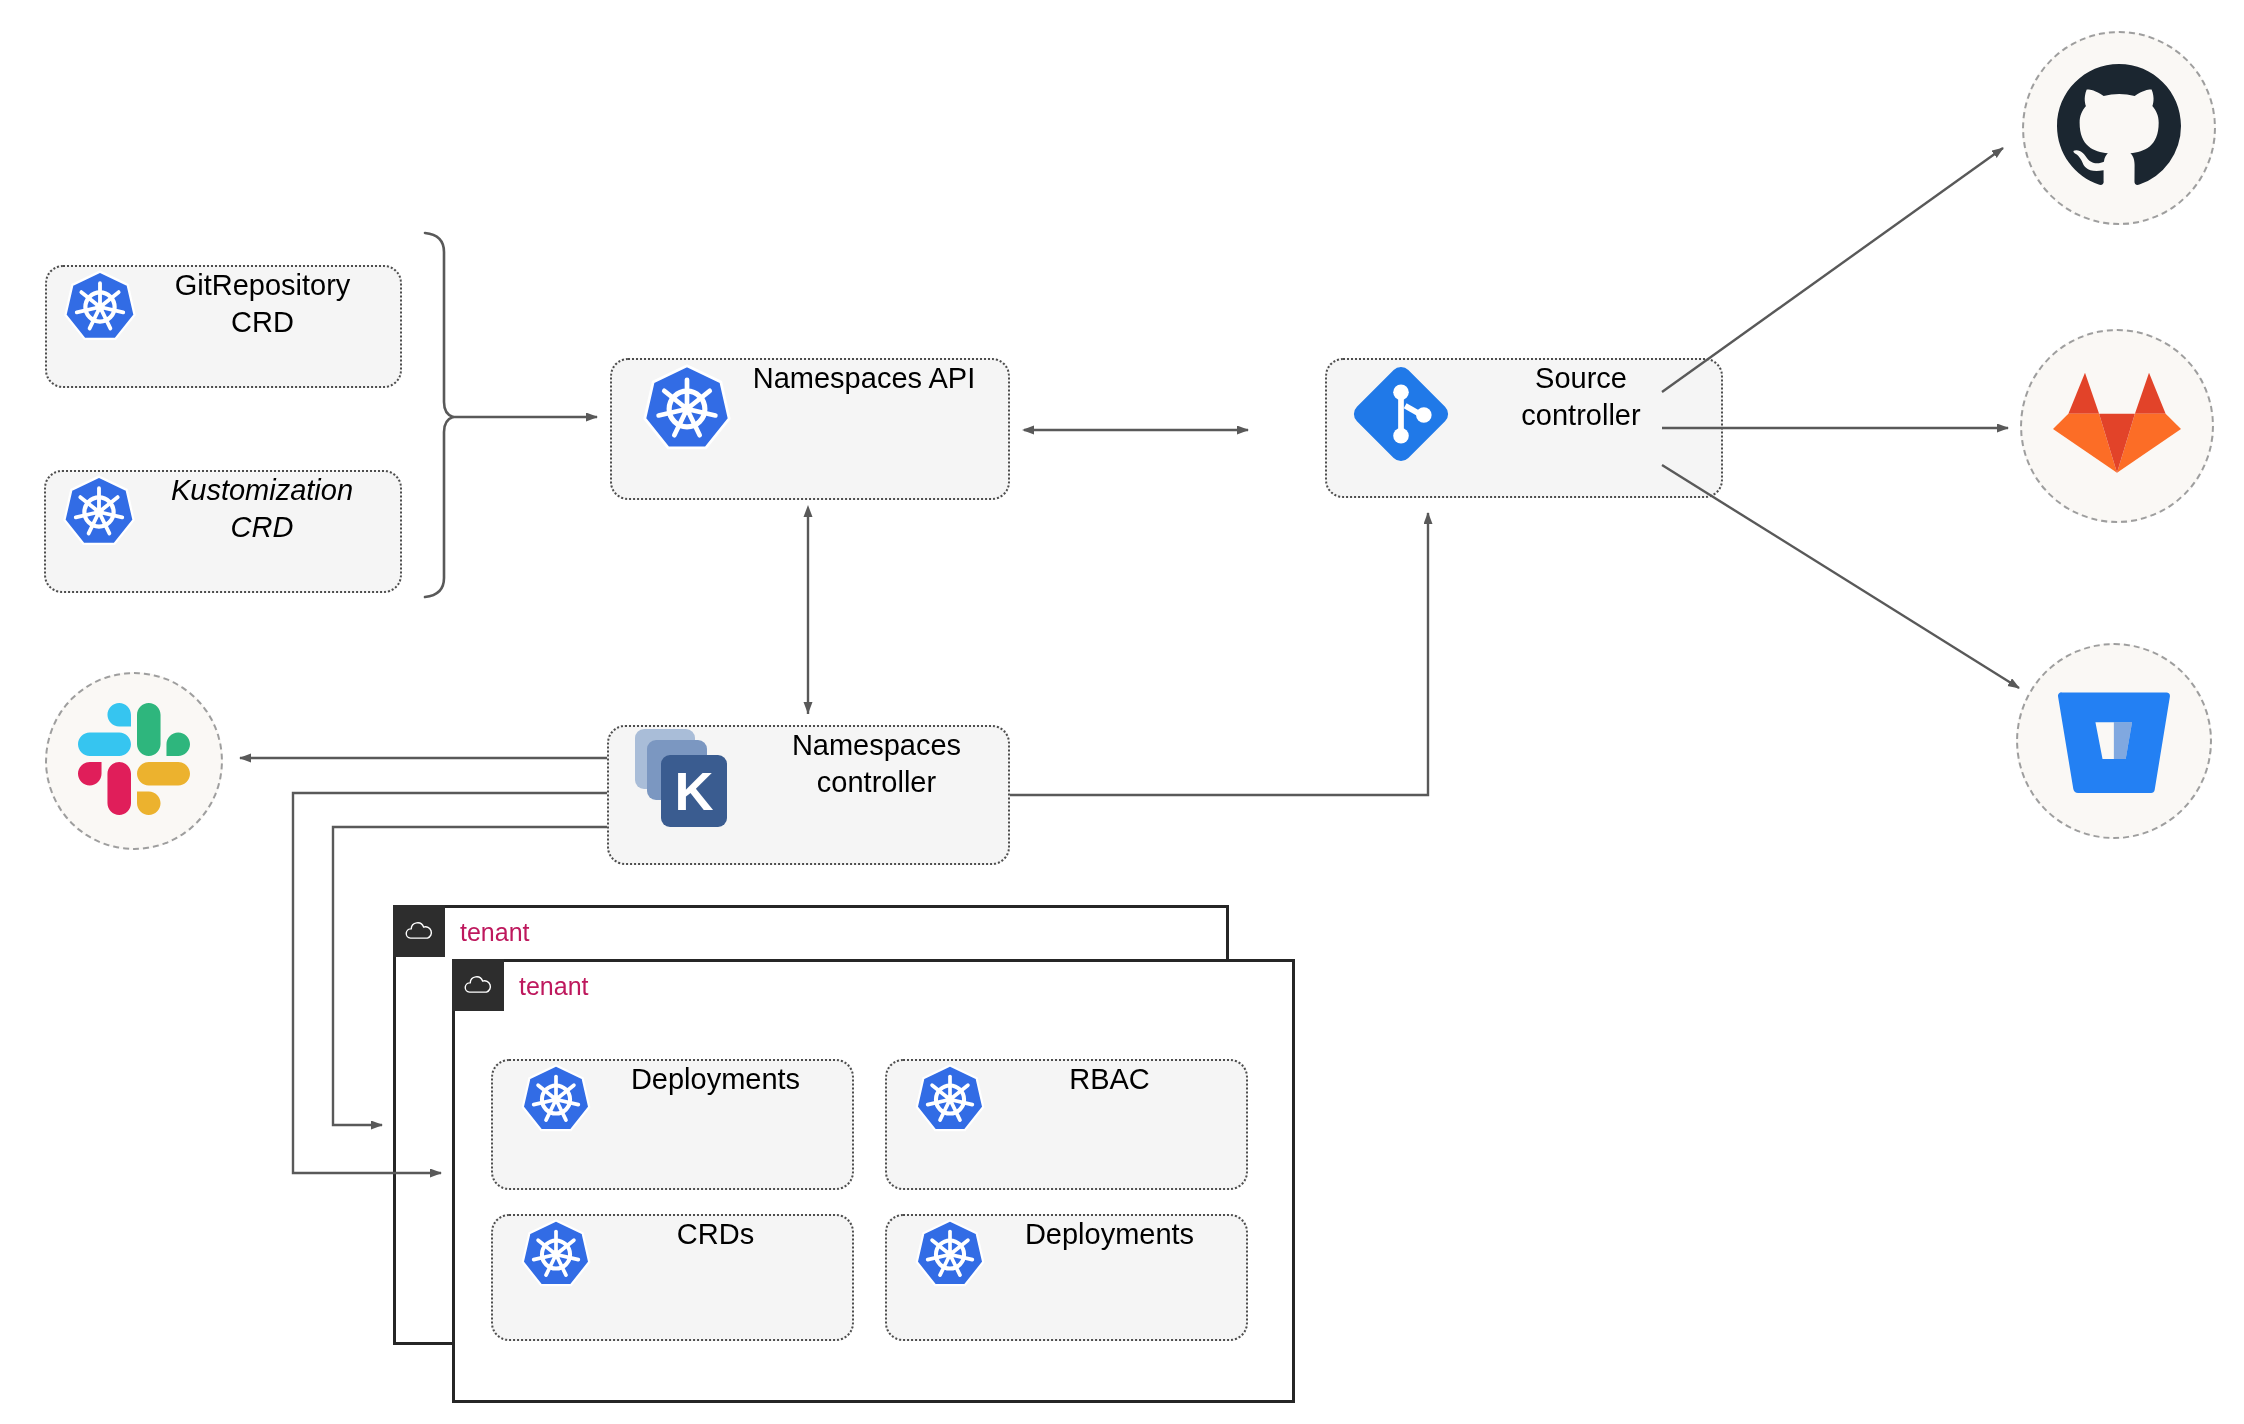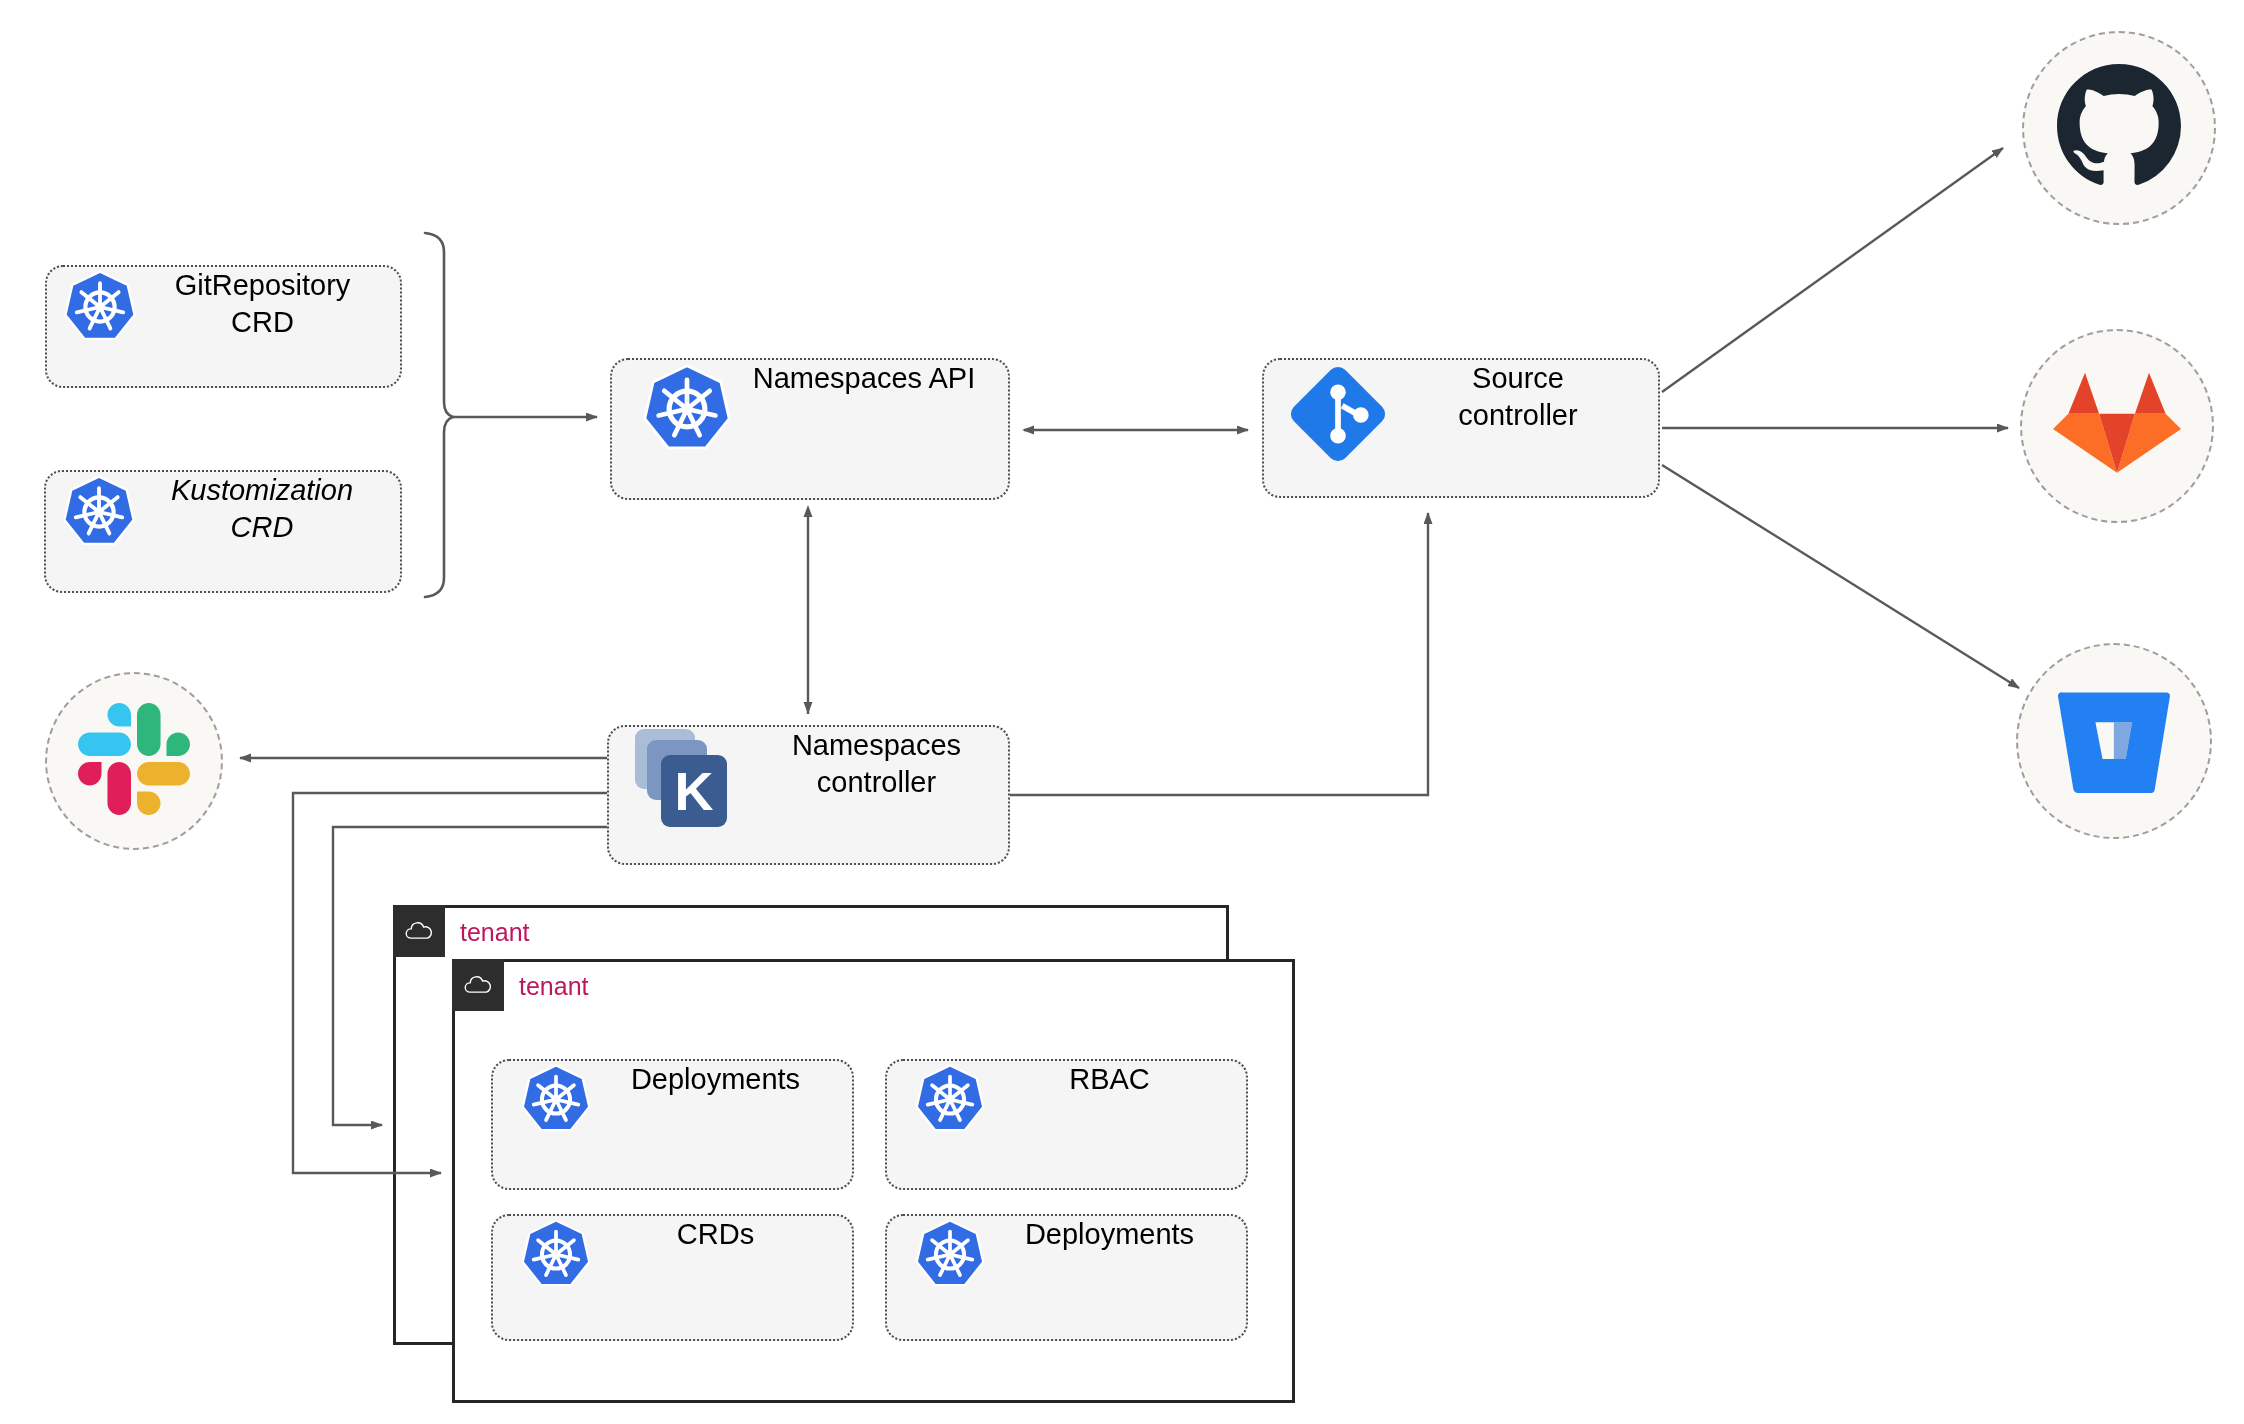--- a/index.html
+++ b/index.html
@@ -118,21 +118,21 @@
             <line x1="50" y1="52" x2="19.8" y2="58.9"></line>
           <line x1="50" y1="52" x2="25.8" y2="32.7"></line>
         </g>
         <circle cx="50" cy="52" r="19" fill="none" stroke="#ffffff" stroke-width="5.5"></circle>
         <circle cx="50" cy="52" r="6" fill="#ffffff"></circle>
       </svg>
     </span>
     <div class="label">Namespaces API</div>
   </div>
 
-  <div class="node" style="left:1262px;top:358px;width:398px;height:140px;">
+  <div class="node" style="left:1325px;top:358px;width:398px;height:140px;">
     <span class="icon" style="margin-left:6px">
       <svg width="108" height="108" viewBox="0 0 104 104">
         <rect x="17" y="17" width="70" height="70" rx="10" fill="#2079e8" transform="rotate(45 52 52)"></rect>
         <line x1="52" y1="36" x2="52" y2="68" stroke="#ffffff" stroke-width="5.5"></line>
         <line x1="56" y1="44" x2="70" y2="52" stroke="#ffffff" stroke-width="5.5"></line>
         <circle cx="52" cy="31" r="7.5" fill="#ffffff"></circle>
         <circle cx="52" cy="73" r="7.5" fill="#ffffff"></circle>
         <circle cx="74" cy="53" r="7.5" fill="#ffffff"></circle>
       </svg>
     </span>

